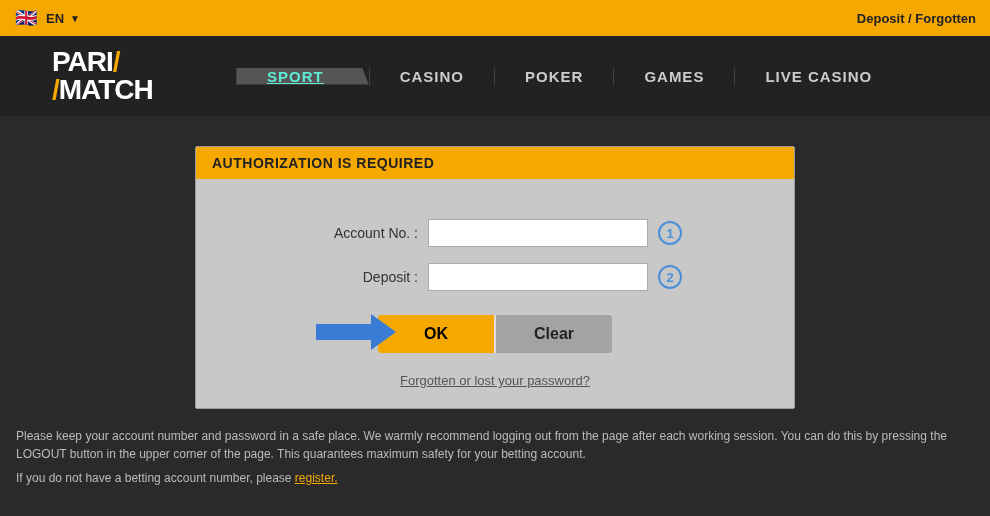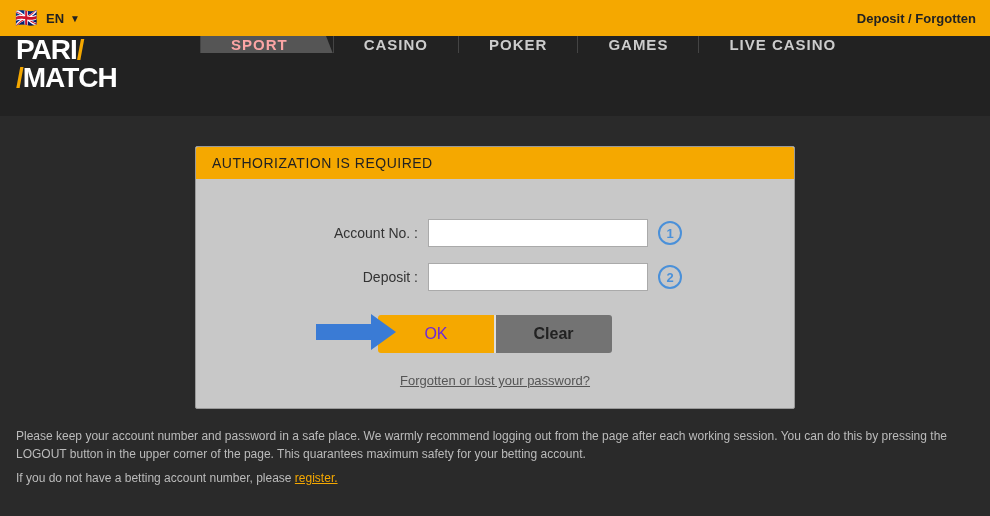--- a/index.html
+++ b/index.html
@@ -46,21 +46,22 @@
       font-size: 13px;
       font-weight: bold;
       color: #222;
     }
 
     
     .header {
       background: #222;
       height: 80px;
       display: flex;
-      align-items: flex-start;
+      align-items: center;
+      padding-left: 36px;
     }
     .logo-area {
       width: 200px;
       display: flex;
       align-items: center;
       padding: 0 16px;
       flex-shrink: 0;
     }
     .logo {
       display: flex;
@@ -98,23 +99,24 @@
       font-weight: bold;
       color: #ccc;
       letter-spacing: 1px;
       cursor: pointer;
       border-left: 1px solid #444;
       position: relative;
       text-decoration: none;
     }
     .nav-item.sport {
       background: #555;
-      color: #fca5a5;
+      color: #5eead4;
       clip-path: polygon(0 0, 95% 0, 100% 100%, 0% 100%);
       padding-right: 45px;
+      text-decoration: underline;
     }
 
     
     .main {
       background: #2a2a2a;
       min-height: 400px;
       display: flex;
       flex-direction: column;
       align-items: center;
       padding-top: 30px;
@@ -124,21 +126,21 @@
     .auth-dialog {
       background: #c8c8c8;
       width: 600px;
       border: 1px solid #999;
       border-radius: 2px;
     }
     .auth-header {
       background: #f5a800;
       padding: 8px 16px;
       font-size: 14px;
-      font-weight: normal;
+      font-weight: bold;
       color: #222;
       letter-spacing: 0.5px;
       border-radius: 2px 2px 0 0;
     }
     .auth-body {
       padding: 40px 40px 20px;
       display: flex;
       flex-direction: column;
       align-items: center;
       gap: 16px;
@@ -184,27 +186,27 @@
       margin-top: 8px;
       position: relative;
       width: 100%;
       justify-content: center;
     }
     .ok-btn {
       background: #f5a800;
       border: none;
       padding: 10px 46px;
       font-size: 16px;
-      font-weight: normal;
-      color: #6d28d9;
+      font-weight: bold;
+      color: #000000;
       cursor: pointer;
       border-radius: 3px 0 0 3px;
     }
     .clear-btn {
-      background: #737373;
+      background: #a3a3a3;
       border: none;
       border-left: 2px solid #ddd;
       padding: 10px 38px;
       font-size: 16px;
       font-weight: bold;
       color: #222;
       cursor: pointer;
       border-radius: 0 3px 3px 0;
     }
     .forgot-link {

